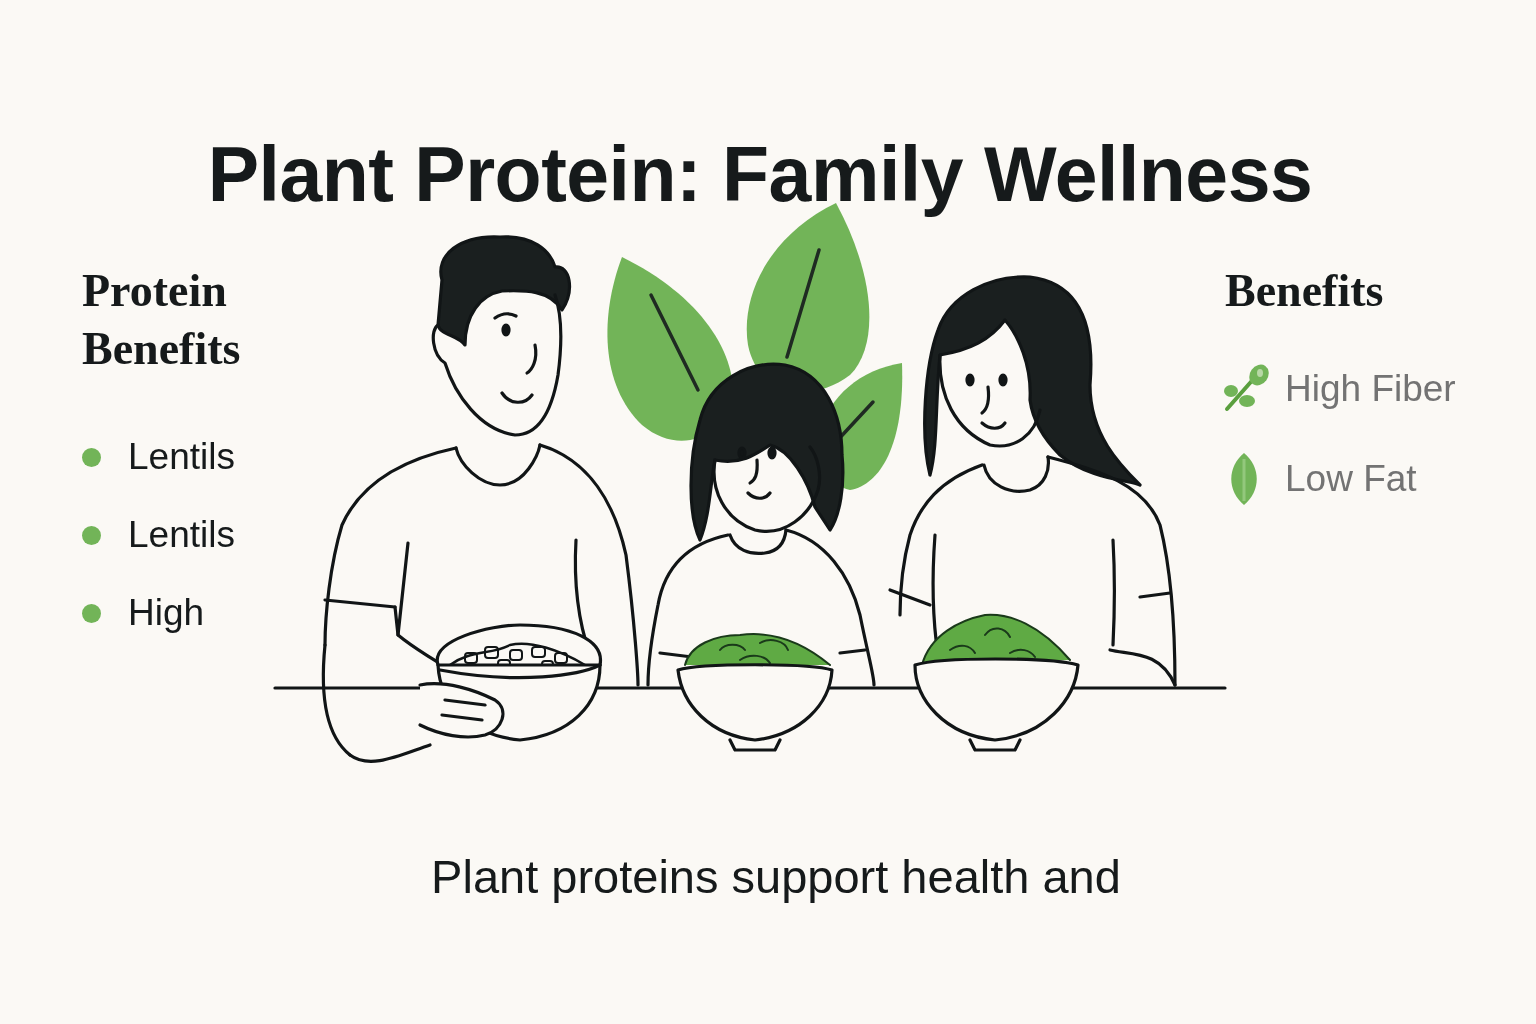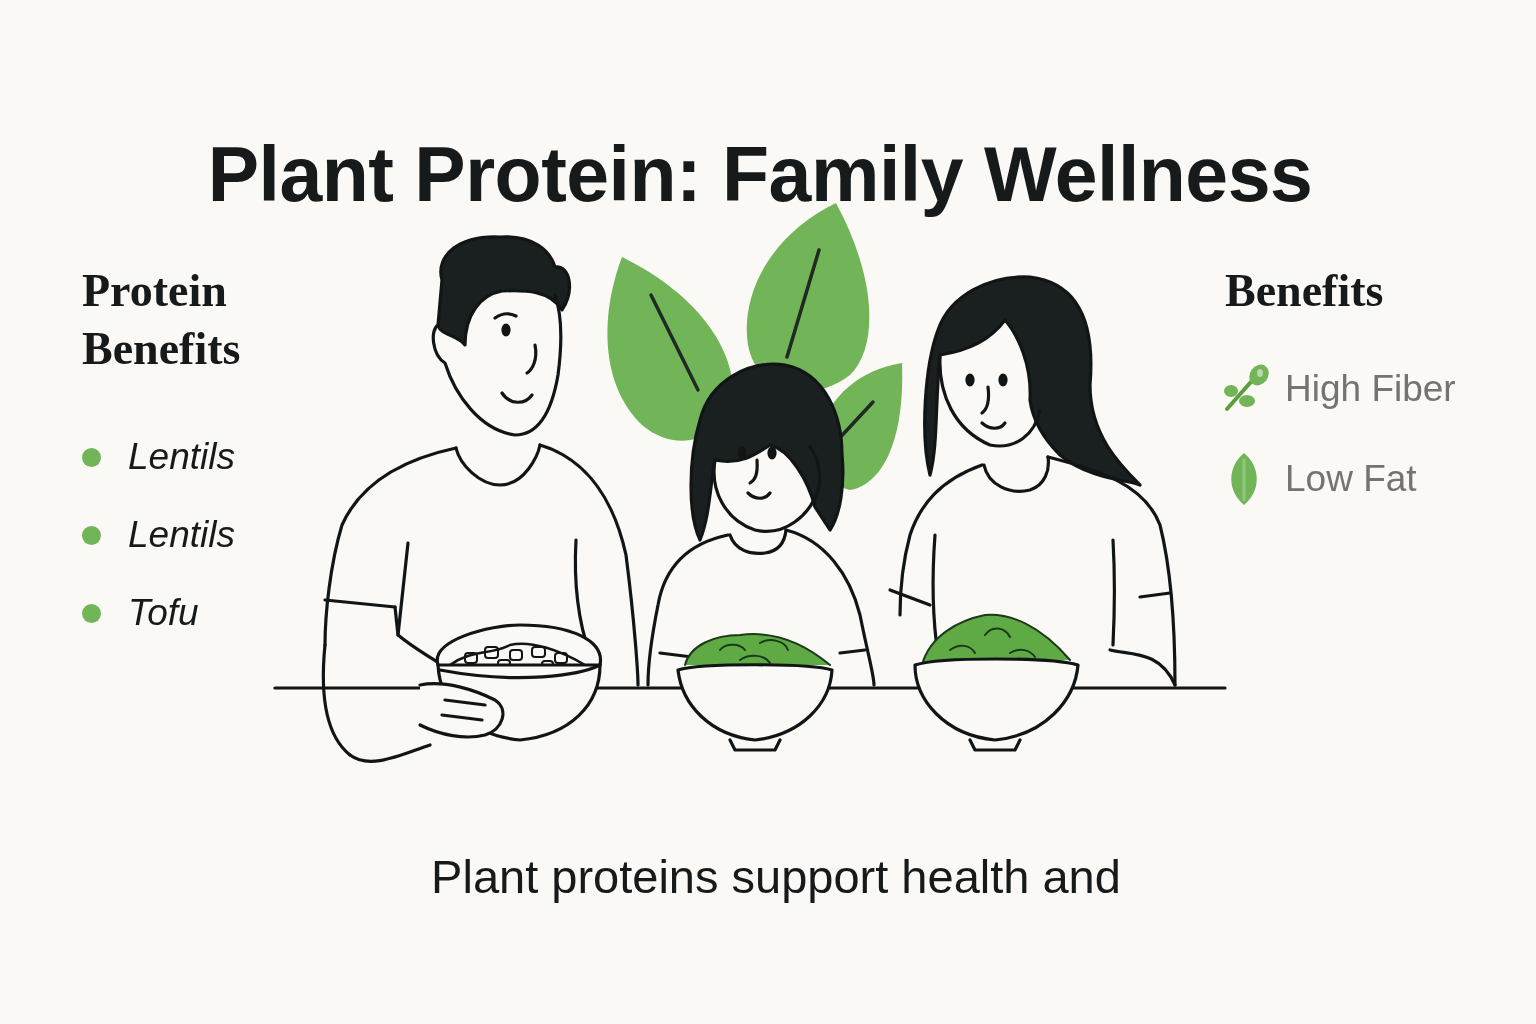--- a/index.html
+++ b/index.html
@@ -12,21 +12,21 @@
     }
     .title {
       position: absolute; left: 0; right: 16px; top: 78px;
       text-align: center; font-weight: 700; font-size: 77px;
       letter-spacing: -0.5px; color: #161a1b;
     }
     .left-panel { position: absolute; left: 82px; top: 262px; width: 260px; }
     .section-heading {
       font-weight: 700; font-size: 46px; line-height: 58px; margin: 0; color: #161a1b; font-family: Liberation Serif, serif;
     }
-    .sources { list-style: none; margin: 40px 0 0 0; padding: 0; font-style: italic; }
+    .sources { list-style: none; margin: 40px 0 0 0; padding: 0; }
     .sources li {
       display: flex; align-items: center; height: 78px;
       font-size: 37px; color: #161a1b;
     }
     .dot {
       width: 19px; height: 19px; border-radius: 50%; background: #72b458;
       margin-right: 27px; flex: none;
     }
     .right-panel { position: absolute; left: 1225px; top: 262px; width: 300px; }
     .benefits { list-style: none; margin: 24px 0 0 -8px; padding: 0; }
@@ -56,21 +56,21 @@
     <li>
       <span class="dot"></span>
       <span>Lentils</span>
     </li>
     <li>
       <span class="dot"></span>
       <span>Lentils</span>
     </li>
     <li>
       <span class="dot"></span>
-      <span>Tofu</span>
+      <span>High</span>
     </li>
   </ul>
 </section>
 
 <svg class="illustration" viewBox="0 0 970 570" fill="none" stroke="#111516" stroke-width="3.2" stroke-linecap="round" stroke-linejoin="round">
 
   <g stroke="none">
     <path d="M352 62 C 330 120, 330 190, 372 230 C 410 262, 452 240, 462 210 C 470 160, 430 100, 352 62 Z" fill="#72b458"></path>
     <path d="M566 8 C 500 40, 470 100, 478 150 C 488 200, 540 210, 580 180 C 610 150, 605 80, 566 8 Z" fill="#72b458"></path>
     <path d="M632 168 C 590 175, 560 200, 548 240 C 540 270, 560 290, 580 295 C 610 290, 635 250, 632 168 Z" fill="#72b458"></path>

